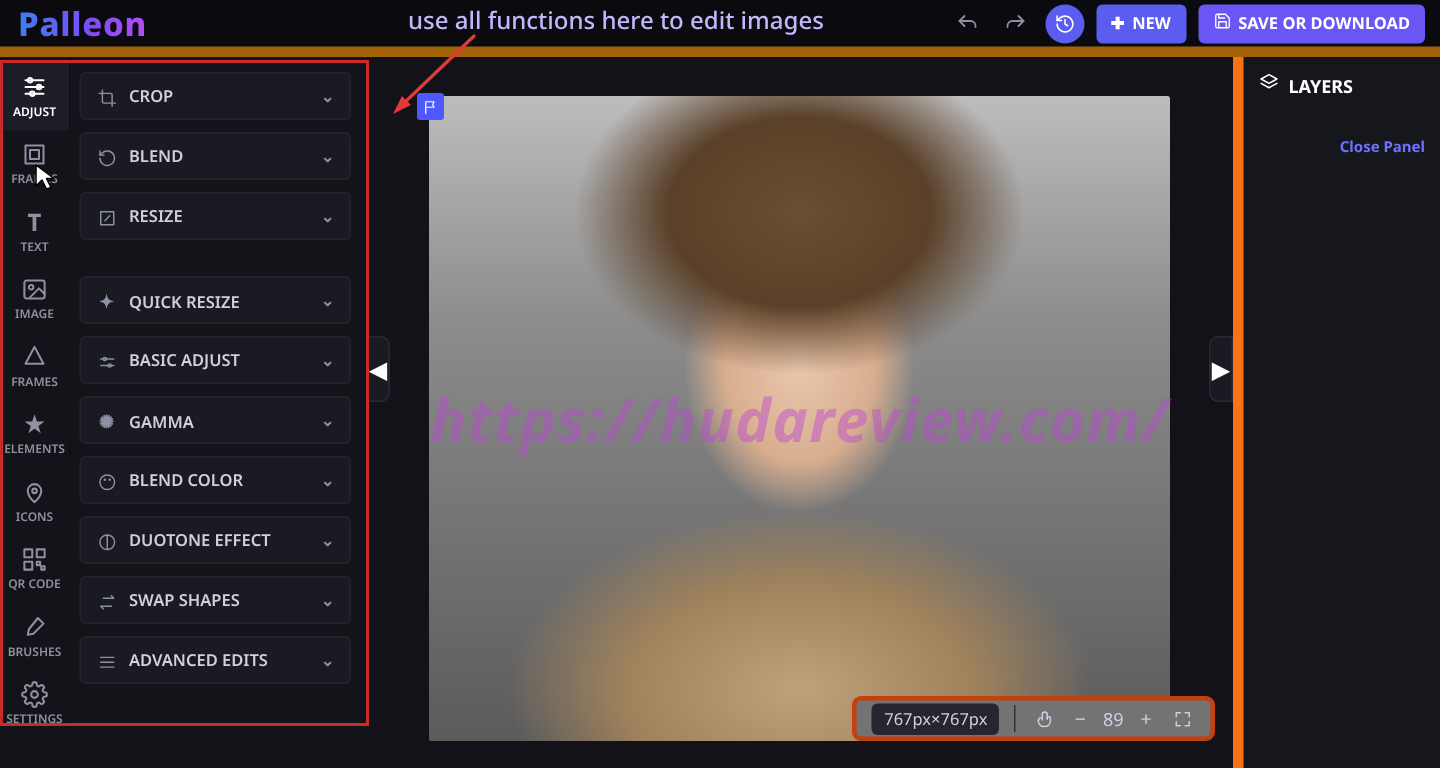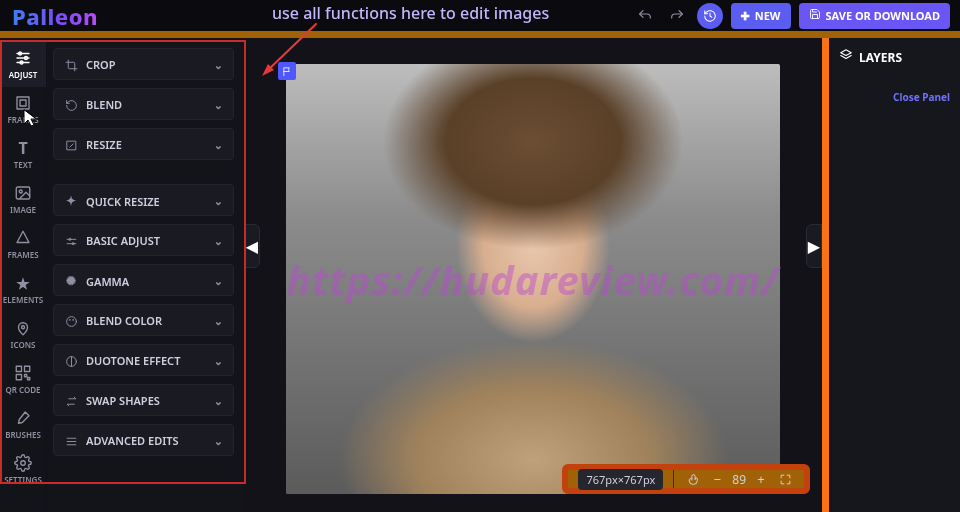--- a/index.html
+++ b/index.html
@@ -70,21 +70,21 @@
   .watermark{position:absolute;top:50%;left:0;right:0;transform:translateY(-50%);text-align:center;font-size:40px;font-weight:700;font-style:italic;color:rgba(186,70,210,0.45);pointer-events:none;letter-spacing:1px;white-space:nowrap}
   
   .float-tag{position:absolute;top:62px;left:278px;width:18px;height:18px;background:#4f57ff;display:flex;align-items:center;justify-content:center;color:#fff;font-size:11px;font-weight:700;border-radius:2px;cursor:pointer}
   
   
   .collapse-handle{position:absolute;width:16px;height:44px;background:#1a1a22;display:flex;align-items:center;justify-content:center;color:#fff;cursor:pointer;border:1px solid #2a2a34}
   .collapse-left{left:244px;top:224px;border-radius:0 6px 6px 0}
   .collapse-right{right:138px;top:224px;border-radius:6px 0 0 6px}
   
   
-  .bottom-bar{position:absolute;bottom:18px;right:12px;height:30px;background:#a16207;border:6px solid #c2410c;border-radius:6px;display:flex;align-items:center;gap:6px;padding:0 10px;font-size:12px;color:#cfcfe0}
+  .bottom-bar{position:absolute;bottom:18px;right:12px;height:30px;background:#737373;border:3px solid #c2410c;border-radius:6px;display:flex;align-items:center;gap:6px;padding:0 10px;font-size:12px;color:#cfcfe0}
   .divider{width:1px;height:18px;background:#2f2f3c;margin:0 4px}
   .dim-pill{background:#26262f;padding:3px 8px;border-radius:4px;font-size:11px}
   .zoom-btn{width:18px;height:18px;display:flex;align-items:center;justify-content:center;cursor:pointer;color:#cfcfe0;font-size:13px}
   
   
   .layers{width:138px;background:var(--panel);border-left:7px solid #f97316;display:flex;flex-direction:column;padding:10px}
   .layers-head{display:flex;align-items:center;gap:6px;font-size:12px;font-weight:700;color:#fff;margin-bottom:10px}
   .layers-empty{font-size:10px;line-height:1.5;color:#9a9aac;font-style:italic}
   .close-link{margin-top:14px;text-align:right;font-size:10px;font-weight:700;color:var(--link);cursor:pointer}
   

